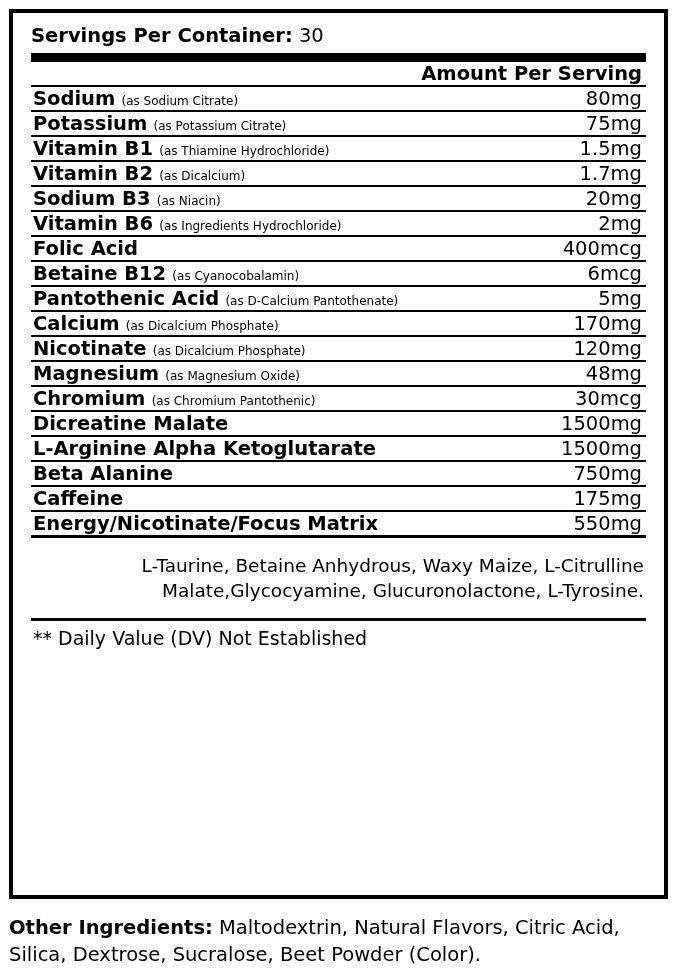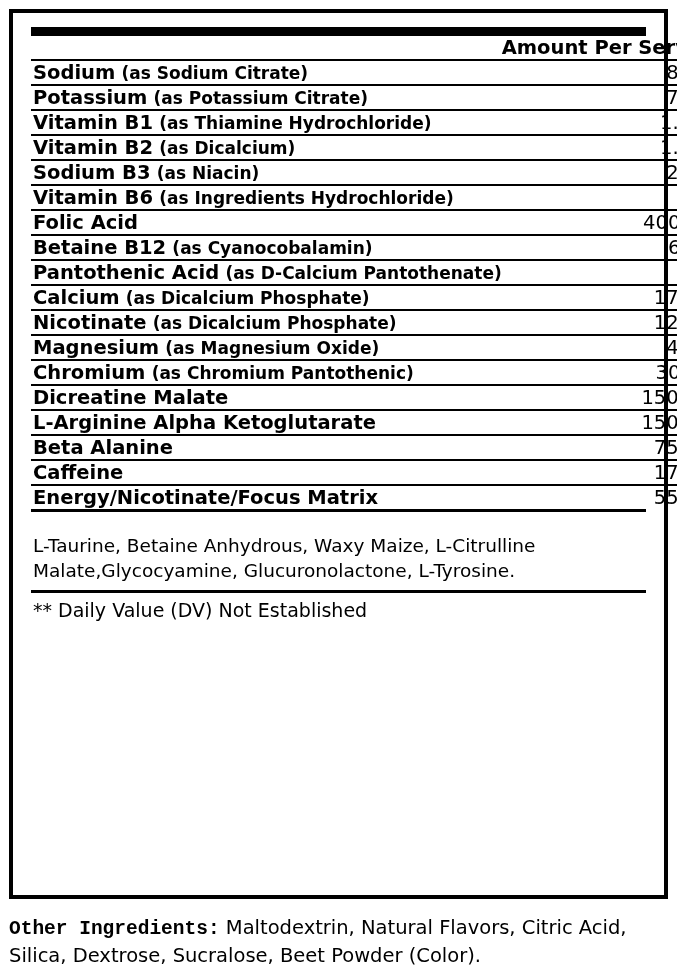--- a/index.html
+++ b/index.html
@@ -76,59 +76,65 @@
     white-space: nowrap;
   }
   .nut-row td.name {
     font-size: 19.5px;
     padding-left: 2px;
   }
   .nut-row td.name .nm {
     font-weight: bold;
   }
   .nut-row td.name .src {
-    font-weight: bold;
-    font-size: 17px;
+    font-weight: normal;
+    font-size: 12px;
   }
   .nut-row td.amt {
     text-align: right;
     font-size: 19.5px;
     padding-right: 4px;
   }
   .nut-row:first-child td { border-top: 3px solid #000; }
 
   .blend {
     font-size: 18.5px;
     line-height: 1.35;
-    padding: 22px 2px 6px 2px;
+    padding: 16px 2px 6px 2px;
     border-top: 3px solid #000;
+    text-align: right;
   }
   .footnote {
     font-size: 19px;
     padding: 6px 2px 2px 2px;
     border-top: 3px solid #000;
+    margin-top: 8px;
   }
   .other {
     position: absolute;
     left: 9px;
     top: 915px;
     width: 661px;
     font-size: 19.5px;
     line-height: 1.38;
   }
-  .other b { font-weight: bold; font-family: Liberation Mono, monospace; }
+  .other b { font-weight: bold; }
 </style>
 </head>
 <body>
 
 <div class="page">
 
   <div class="panel">
 
 
+    <div class="serving-line">
+      <b>Servings Per Container:</b>
+      <span>30</span>
+    </div>
 
     <div class="rule-thick"></div>
 
     <table class="facts">
       <tbody>
           <tr class="hdr-row">
         <th class="blank"></th>
         <th class="amount">Amount Per Serving</th>
 
       </tr>

